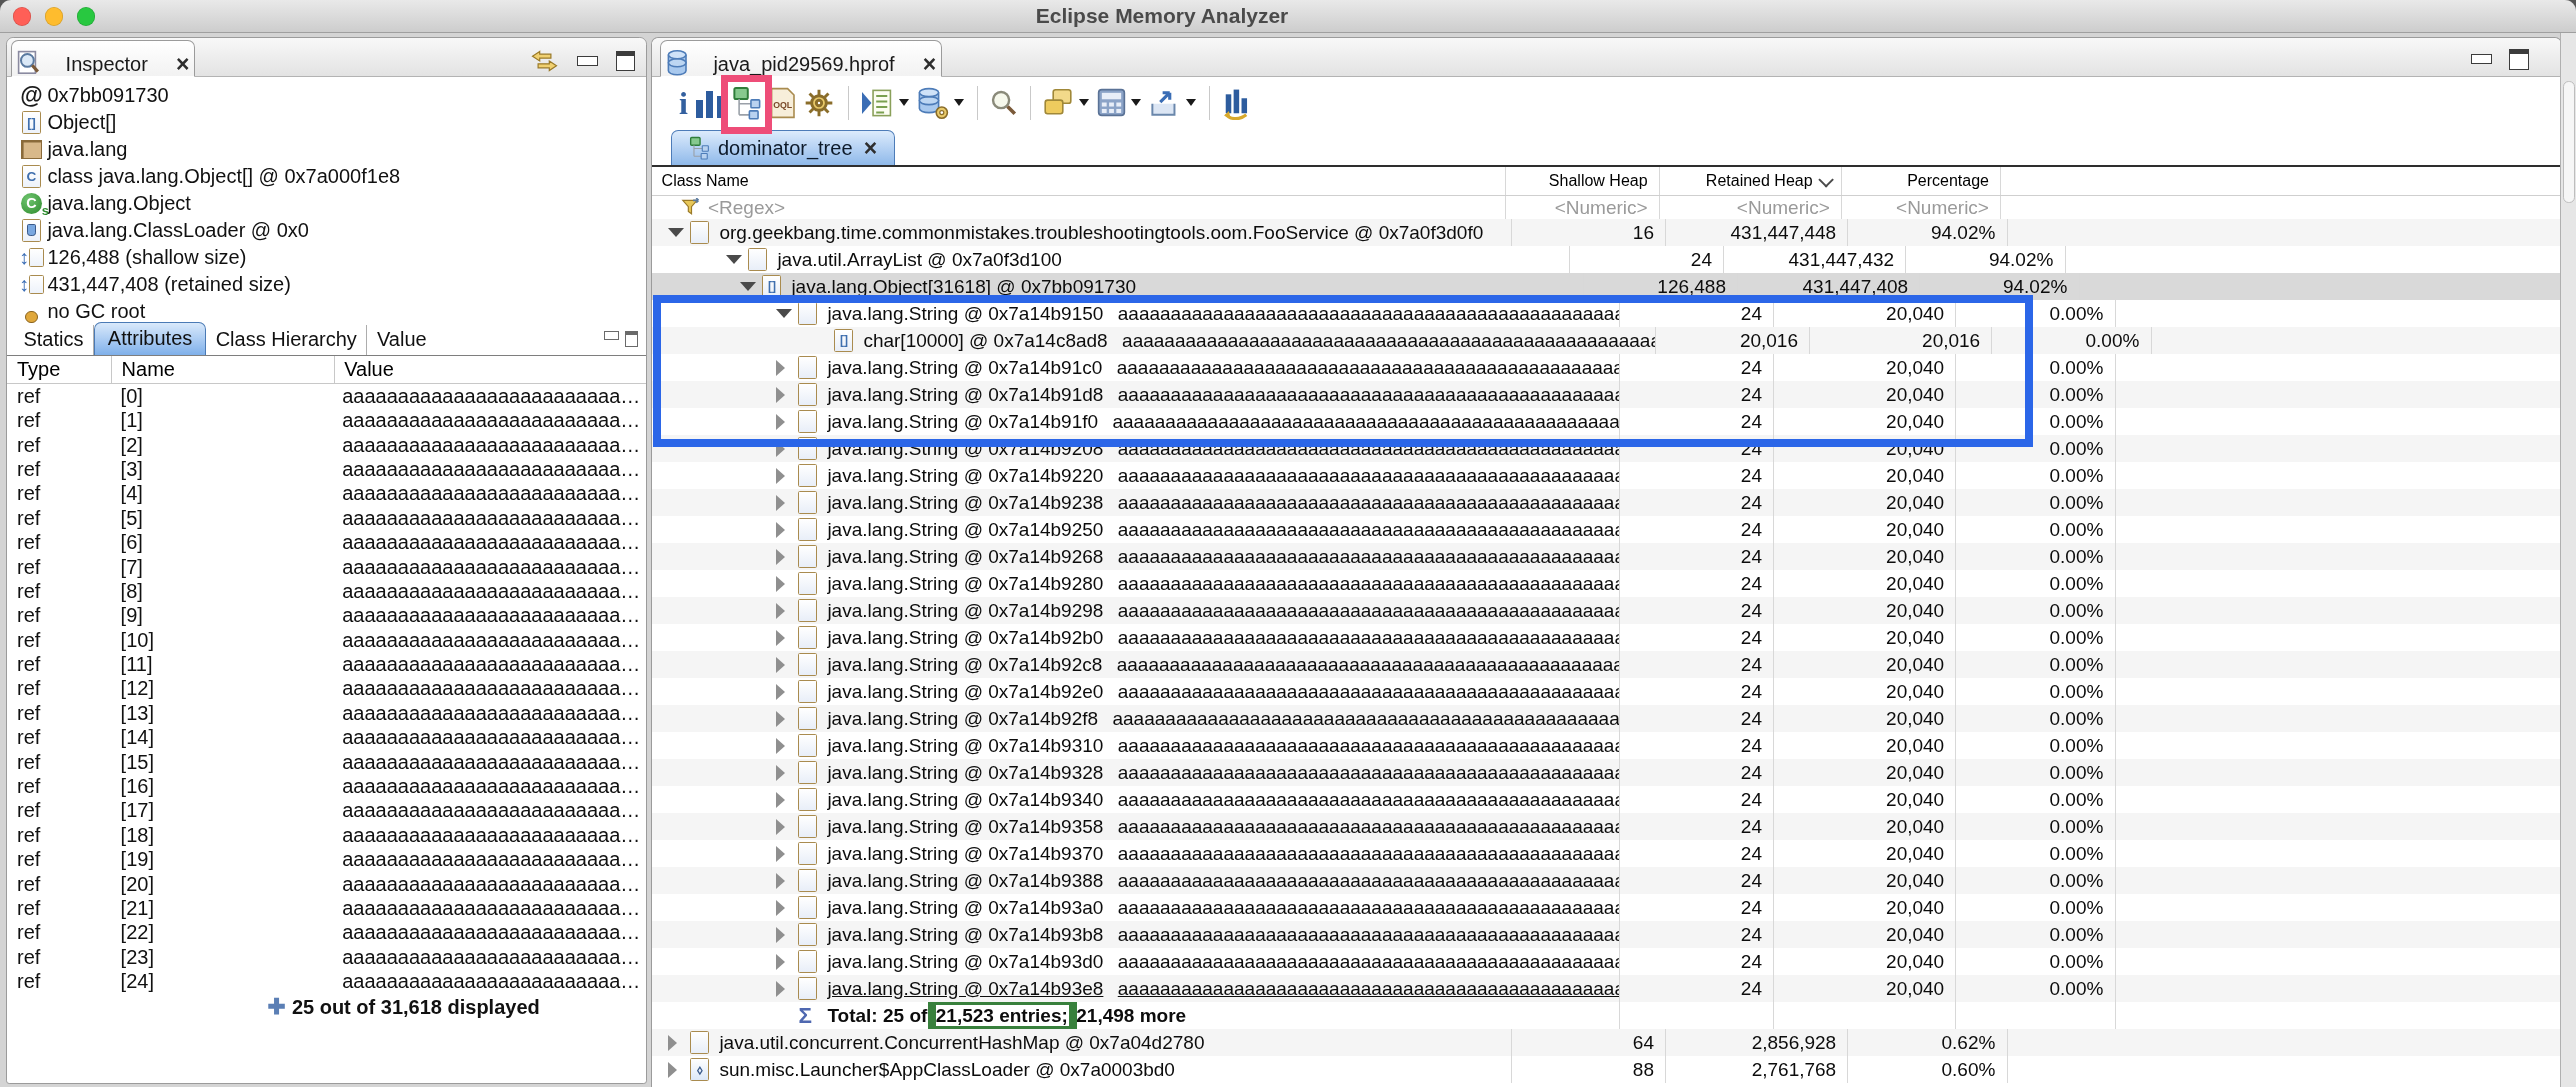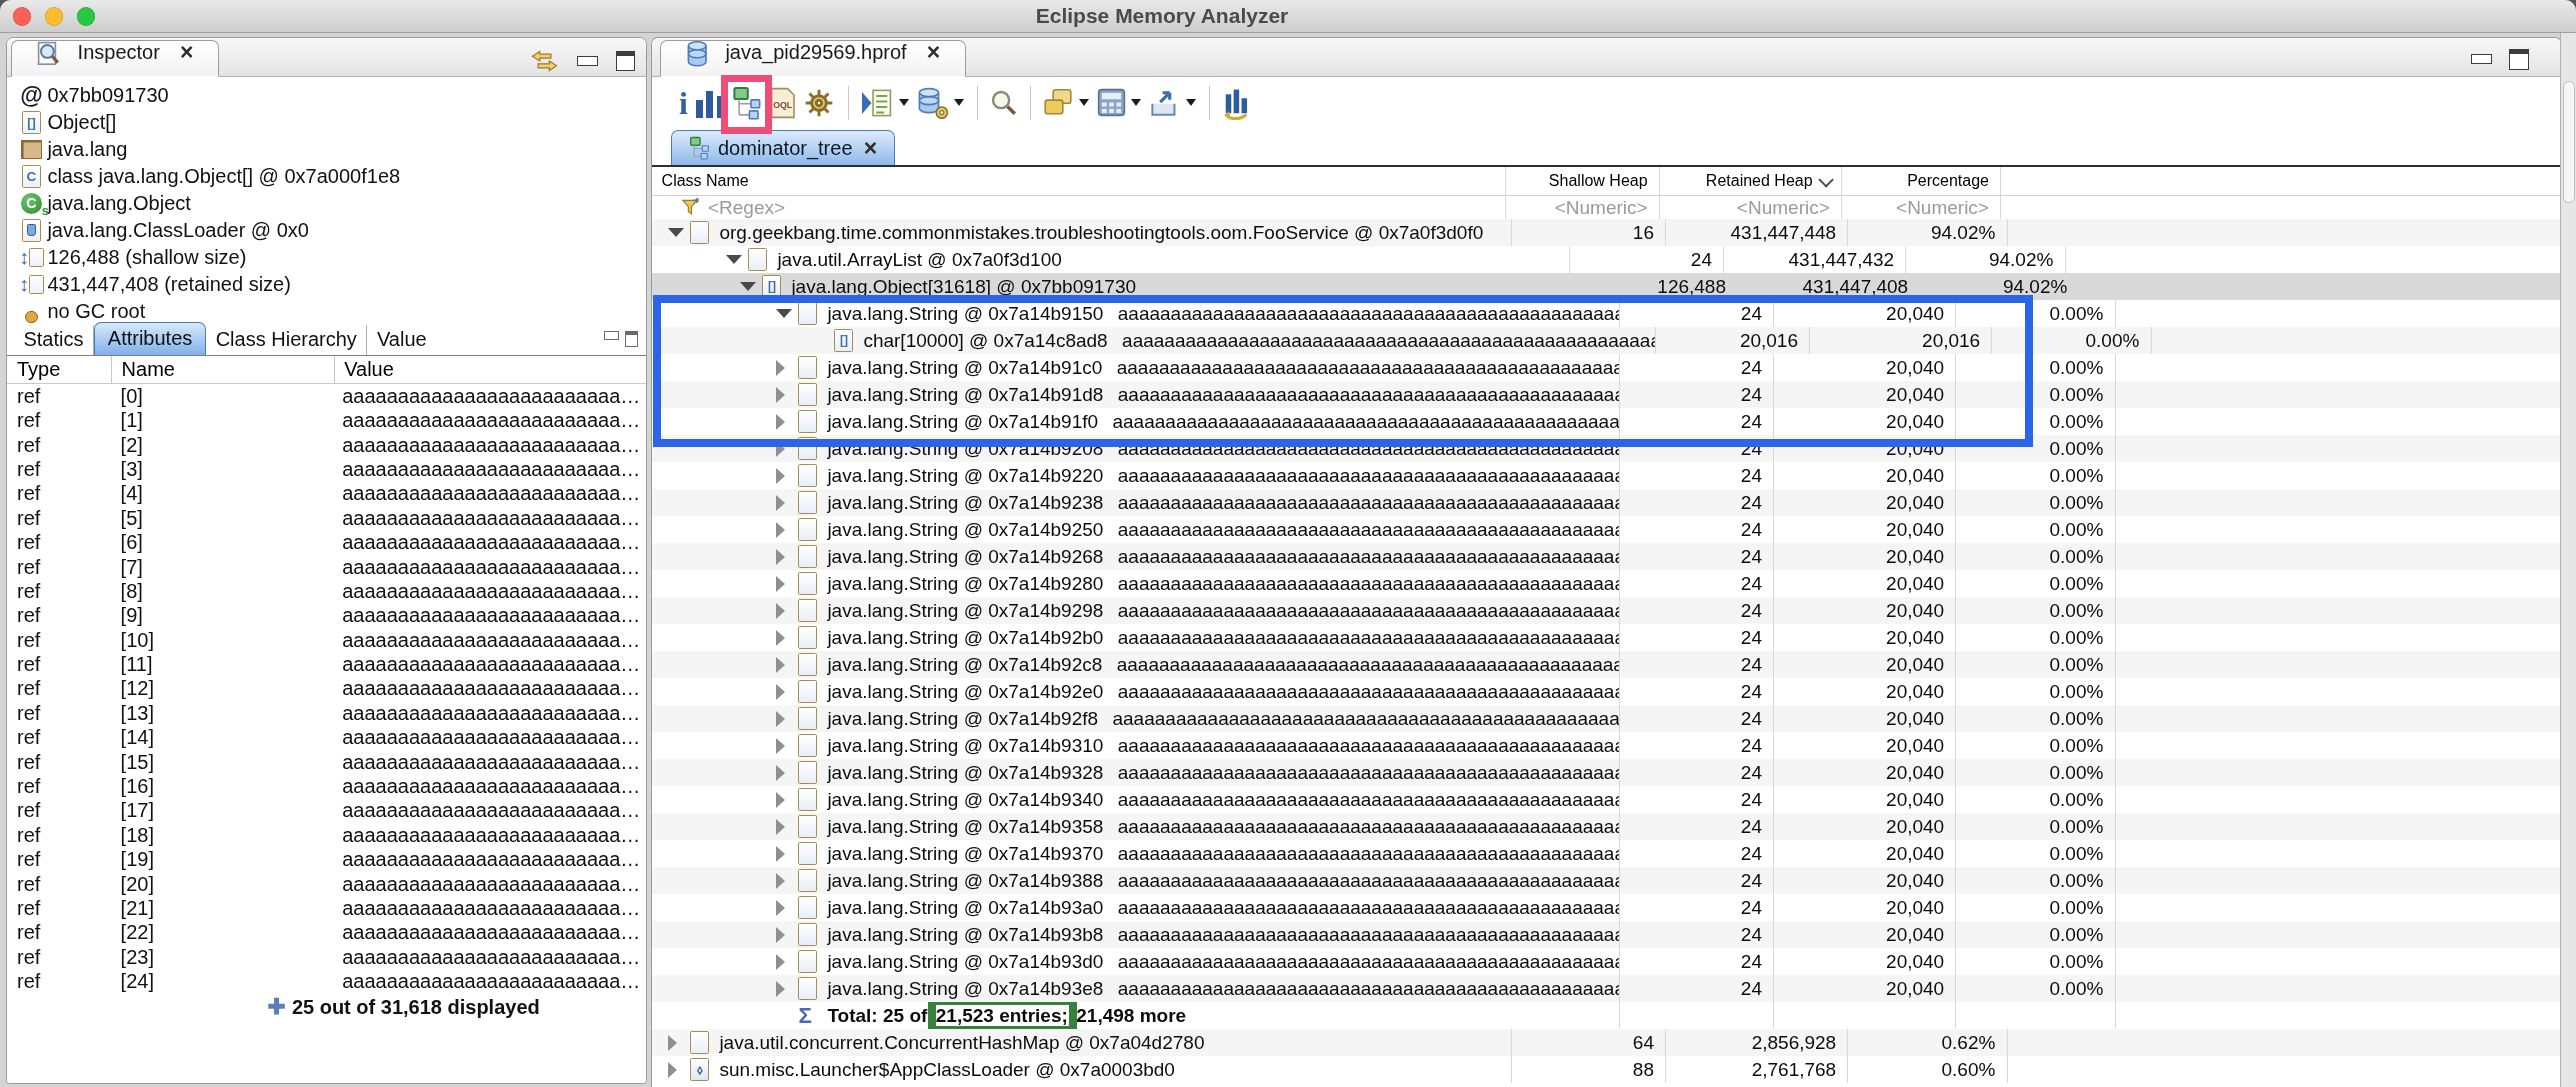--- a/index.html
+++ b/index.html
@@ -13,21 +13,21 @@
   .tl.yellow{left:45px;background:#febc2e;}
   .tl.green{left:77px;background:#28c840;}
   .win-title{position:absolute;left:1030px;top:0;width:264px;line-height:32px;text-align:center;font-size:21px;font-weight:600;color:#4a4a4a;}
 
   
   .workbench{position:absolute;top:33px;left:0;right:0;bottom:0;background:#d4d4d4;}
   .panel{position:absolute;background:#fff;border:0.8px solid #9b9b9b;}
 
   
   .ptabbar{position:relative;height:38px;background:linear-gradient(#f8f8f8,#e3e3e3);border-bottom:0.8px solid #b3b3b3;border-radius:7.2px 7.2px 0 0;}
-  .ptab{position:absolute;top:2.4px;bottom:-0.8px;display:flex;align-items:flex-start;gap:17px;padding:0 25px;background:linear-gradient(#ffffff,#f2f2f2);border:0.8px solid #9b9b9b;border-bottom:0.8px solid #fff;border-radius:7.2px 7.2px 0 0;font-size:20px;color:#1a1a1a;}
+  .ptab{position:absolute;top:2.4px;bottom:-0.8px;display:flex;align-items:flex-end;gap:25px;padding:0 5px;background:linear-gradient(#ffffff,#f2f2f2);border:0.8px solid #9b9b9b;border-bottom:0.8px solid #fff;border-radius:7.2px 7.2px 0 0;font-size:20px;color:#1a1a1a;}
   .closex{font-size:23px;font-weight:700;color:#2e2e2e;line-height:1;margin-left:3.2px;}
   .winbtns{position:absolute;top:11.2px;display:flex;align-items:center;gap:17.6px;}
   .minico{width:19px;height:8px;border:1.6px solid #3c3c3c;background:#fff;}
   .maxico{width:17.6px;height:14.4px;border:1.6px solid #3c3c3c;border-top:5.6px solid #3c3c3c;background:#fff;}
 
   
   .left-panel{left:6.4px;top:4px;width:639px;bottom:4px;border-radius:7.2px 7.2px 3.2px 3.2px;overflow:hidden;}
   .ins-list{padding-top:4.8px;}
   .ins-item{display:flex;align-items:center;height:27px;font-size:20px;color:#111;padding-left:8px;}
   .ii{width:32px;display:flex;align-items:center;justify-content:center;flex:none;}
@@ -863,21 +863,21 @@
       <span class="ic ic-obj"></span>
       <span class="lbl">java.lang.String @ 0x7a14b93d0</span>
     <span class="aval">aaaaaaaaaaaaaaaaaaaaaaaaaaaaaaaaaaaaaaaaaaaaaaaaaaaaaaaaaaaaaaaaaaaaaaaaaaaaaaaa</span>
               </div>
     <div class="ds csh">24</div>
     <div class="dr cre">20,040</div>
     <div class="dp cpc">0.00%</div>
     <div class="df"></div>
   </div>
             <div class="trow even">
-    <div class="dn cname" style="padding-left: 124px;">
+    <div class="dn cname" style="padding-left: 124px; text-decoration: underline;">
       <span class="arw closed"></span>
       <span class="ic ic-obj"></span>
       <span class="lbl">java.lang.String @ 0x7a14b93e8</span>
     <span class="aval">aaaaaaaaaaaaaaaaaaaaaaaaaaaaaaaaaaaaaaaaaaaaaaaaaaaaaaaaaaaaaaaaaaaaaaaaaaaaaaaa</span>
               </div>
     <div class="ds csh">24</div>
     <div class="dr cre">20,040</div>
     <div class="dp cpc">0.00%</div>
     <div class="df"></div>
   </div>

